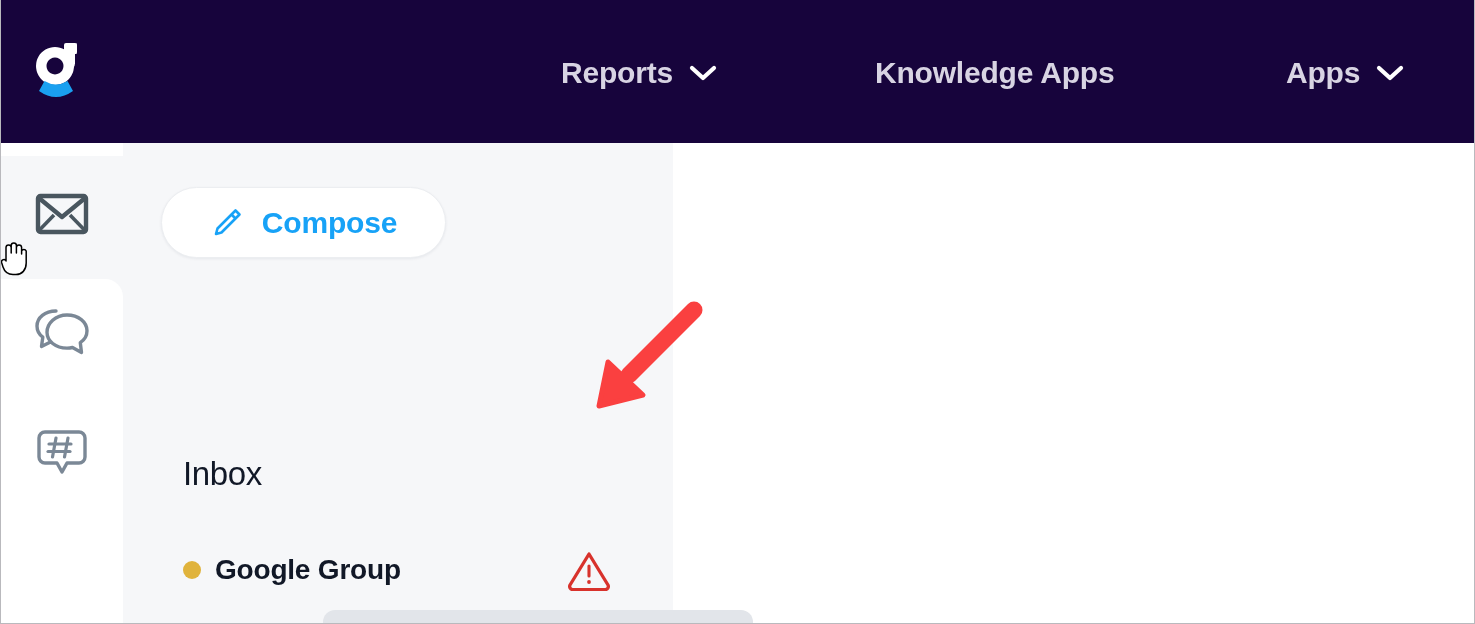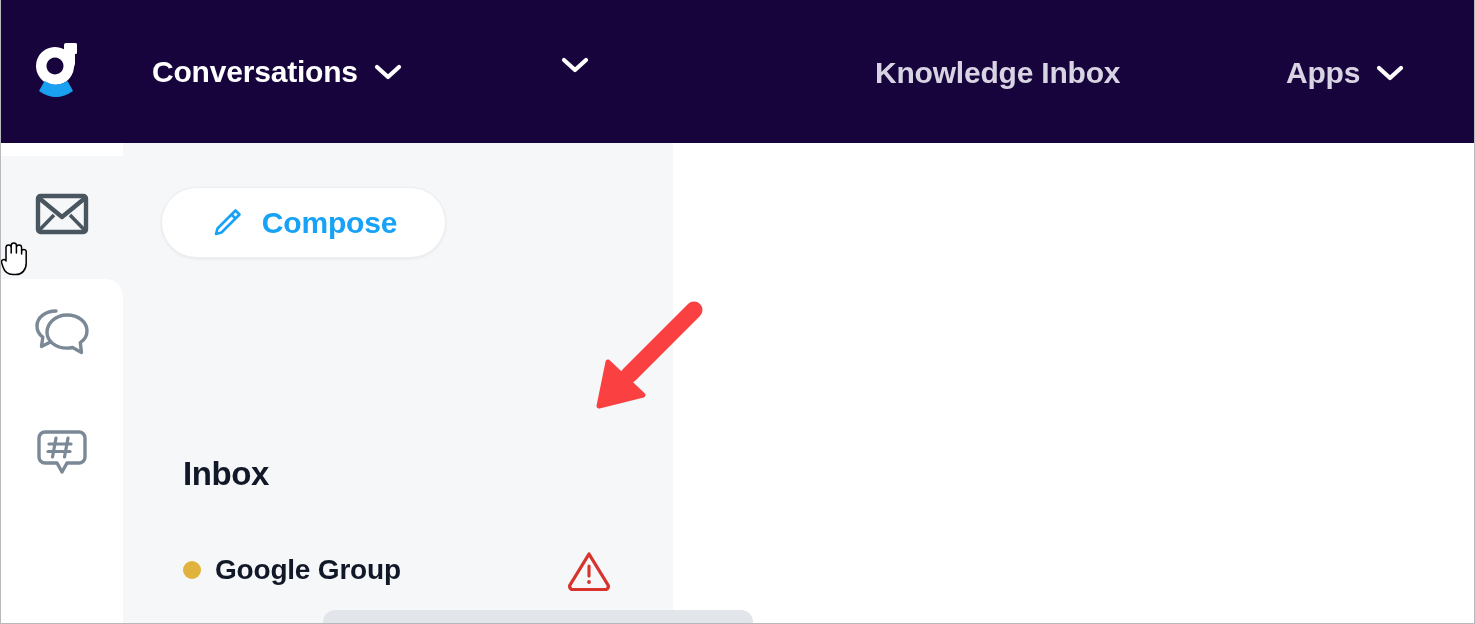--- a/index.html
+++ b/index.html
@@ -101,21 +101,21 @@
   .compose-label {
     color: #17a2f7;
     font-size: 30px; font-weight: bold;
     letter-spacing: -0.2px;
   }
   .pencil-icon svg { display: block; }
 
   .inbox-title {
     position: absolute; left: 60px; top: 312px;
     color: #111827;
-    font-size: 33px; font-weight: bold;
+    font-size: 33px; font-weight: normal;
     letter-spacing: -0.4px;
   }
 
   .group-row {
     position: absolute; left: 60px; top: 404px;
     width: 470px; height: 46px;
     display: flex; align-items: center;
     cursor: pointer;
   }
   .group-dot {
@@ -180,39 +180,32 @@
     <div class="logo-wrap">
       <svg width="58" height="62" viewBox="0 0 58 62">
         <path d="M43.5 2 L43.5 13 L37 13 L37 7.5 Z" fill="#ffffff"></path>
         <rect x="31" y="2" width="13" height="11" rx="2" fill="#ffffff"></rect>
         <path d="M22 6 a19 19 0 1 0 0.01 0 Z M22 16.5 a8.5 8.5 0 1 1 -0.01 0 Z" fill="#ffffff" fill-rule="evenodd"></path>
         <rect x="31" y="6" width="11" height="22" rx="5.5" fill="#ffffff"></rect>
         <path d="M6 50 q17 12 34 0 l-5.5 -10 q-11.5 7 -23 0 Z" fill="#1aa0f0"></path>
       </svg>
     </div>
 
-    <div class="nav-item nav-conversations">
-      <span>Conversations</span>
+
+    <div class="nav-item dim nav-reports">
+      <span>Reports</span>
       <span class="chev">
         <svg width="28" height="18" viewBox="0 0 28 18">
           <path d="M3 4 L14 14 L25 4" stroke="#ffffff" stroke-width="4.2" fill="none" stroke-linecap="round" stroke-linejoin="round"></path>
         </svg>
       </span>
     </div>
 
-    <div class="nav-item dim nav-reports">
-      <span class="chev">
-        <svg width="28" height="18" viewBox="0 0 28 18">
-          <path d="M3 4 L14 14 L25 4" stroke="#ffffff" stroke-width="4.2" fill="none" stroke-linecap="round" stroke-linejoin="round"></path>
-        </svg>
-      </span>
-    </div>
-
     <div class="nav-item dim nav-kb">
-      <span>Knowledge Inbox</span>
+      <span>Knowledge Apps</span>
     </div>
 
     <div class="nav-item dim nav-apps">
       <span>Apps</span>
       <span class="chev">
         <svg width="28" height="18" viewBox="0 0 28 18">
           <path d="M3 4 L14 14 L25 4" stroke="#ffffff" stroke-width="4.2" fill="none" stroke-linecap="round" stroke-linejoin="round"></path>
         </svg>
       </span>
     </div>

